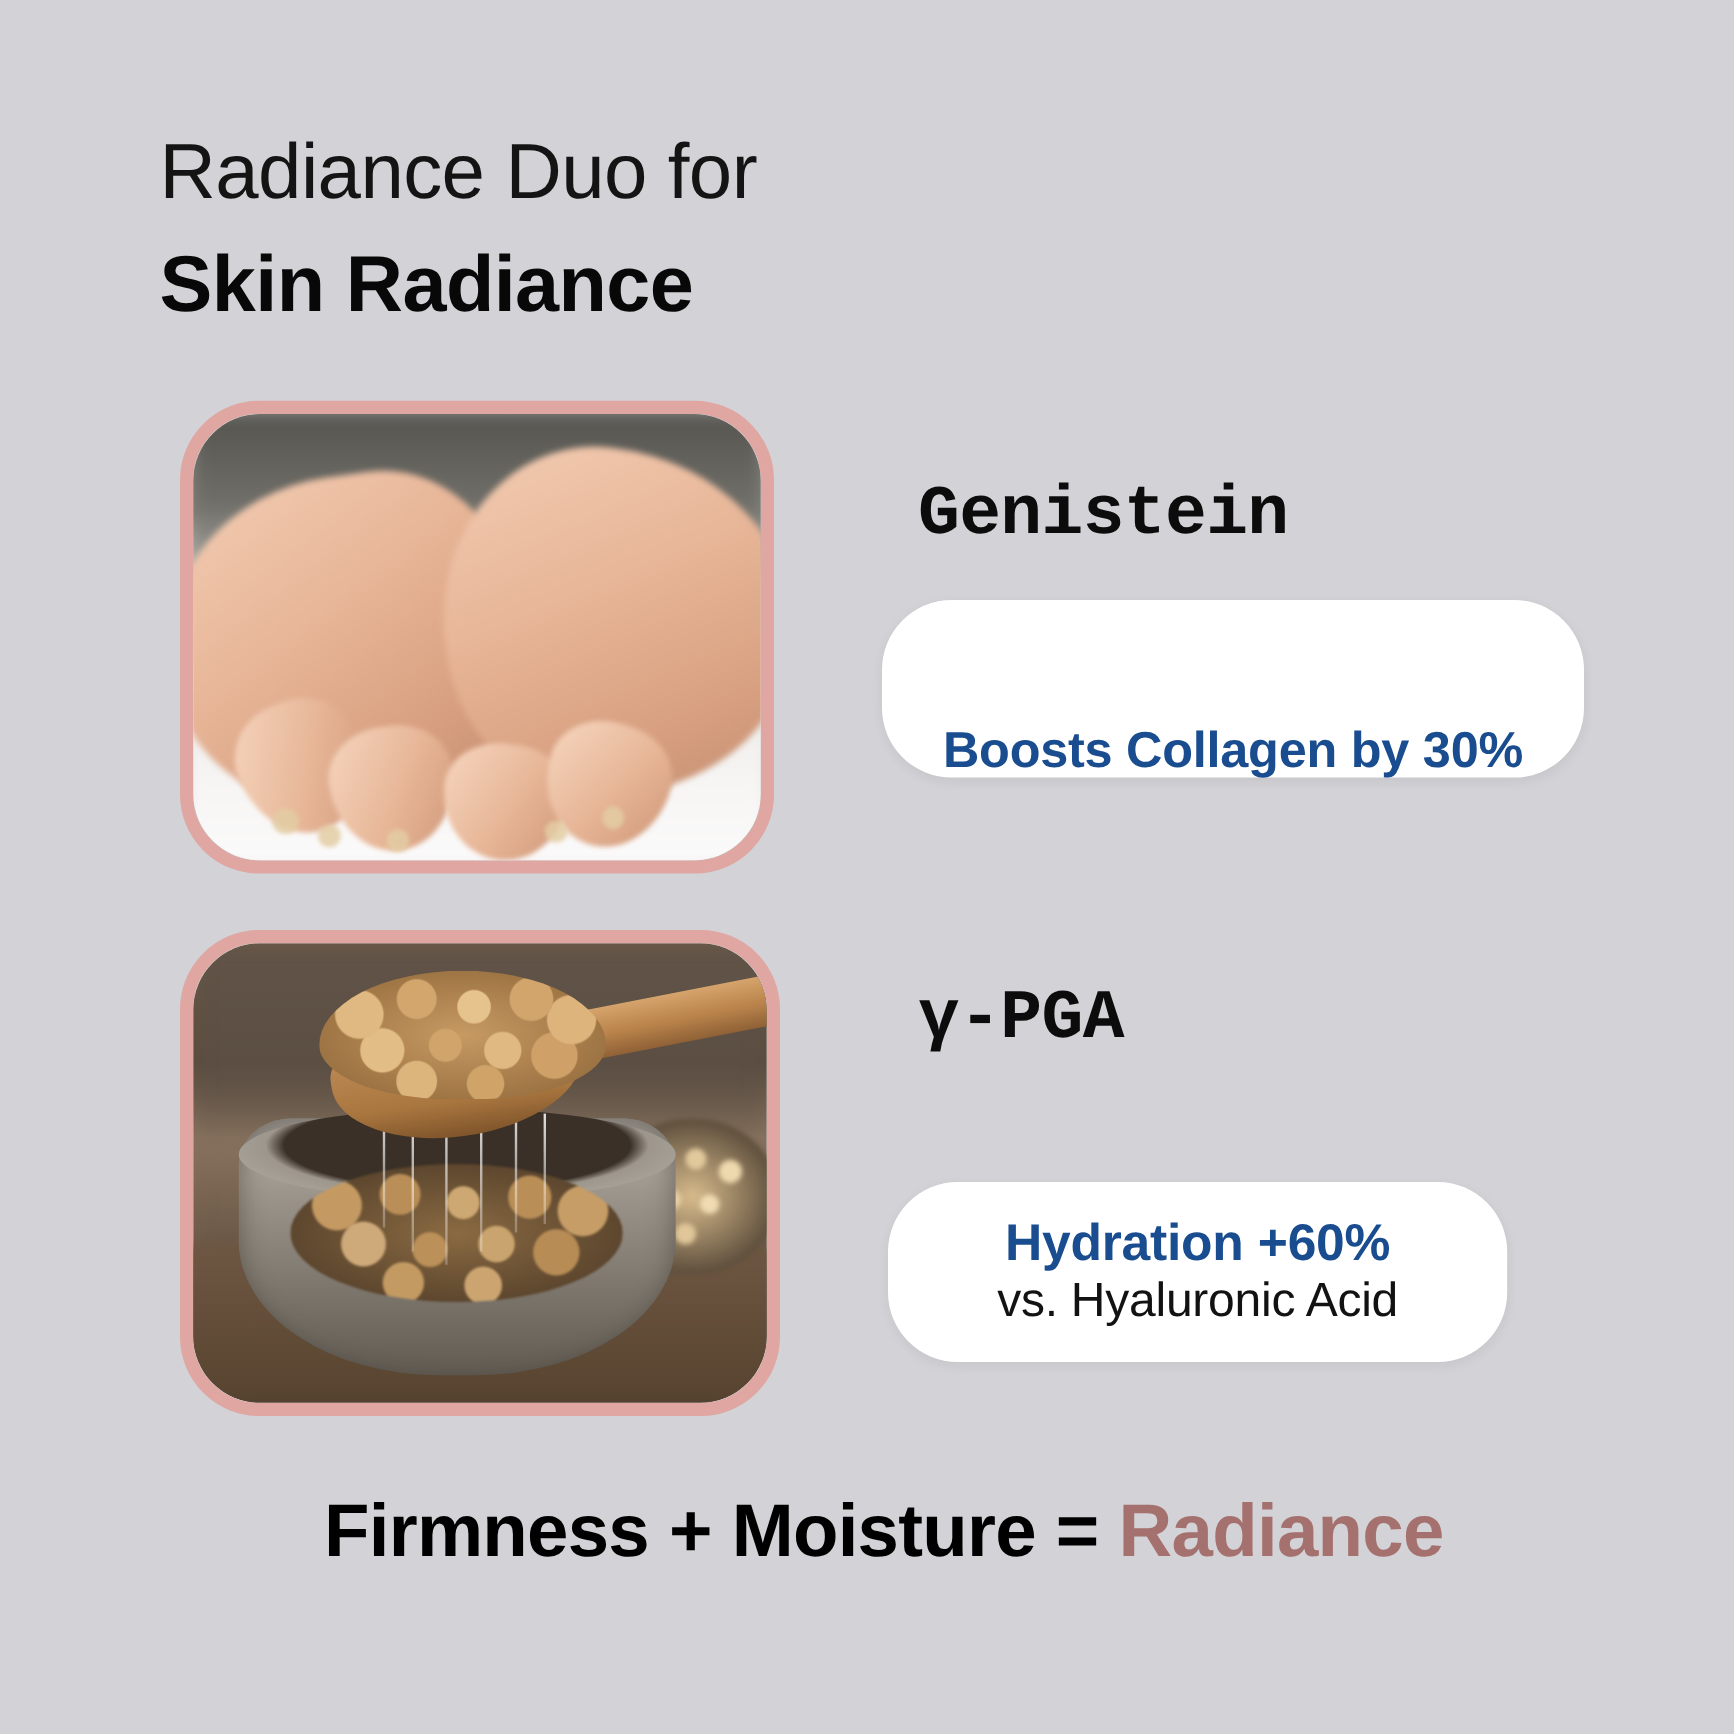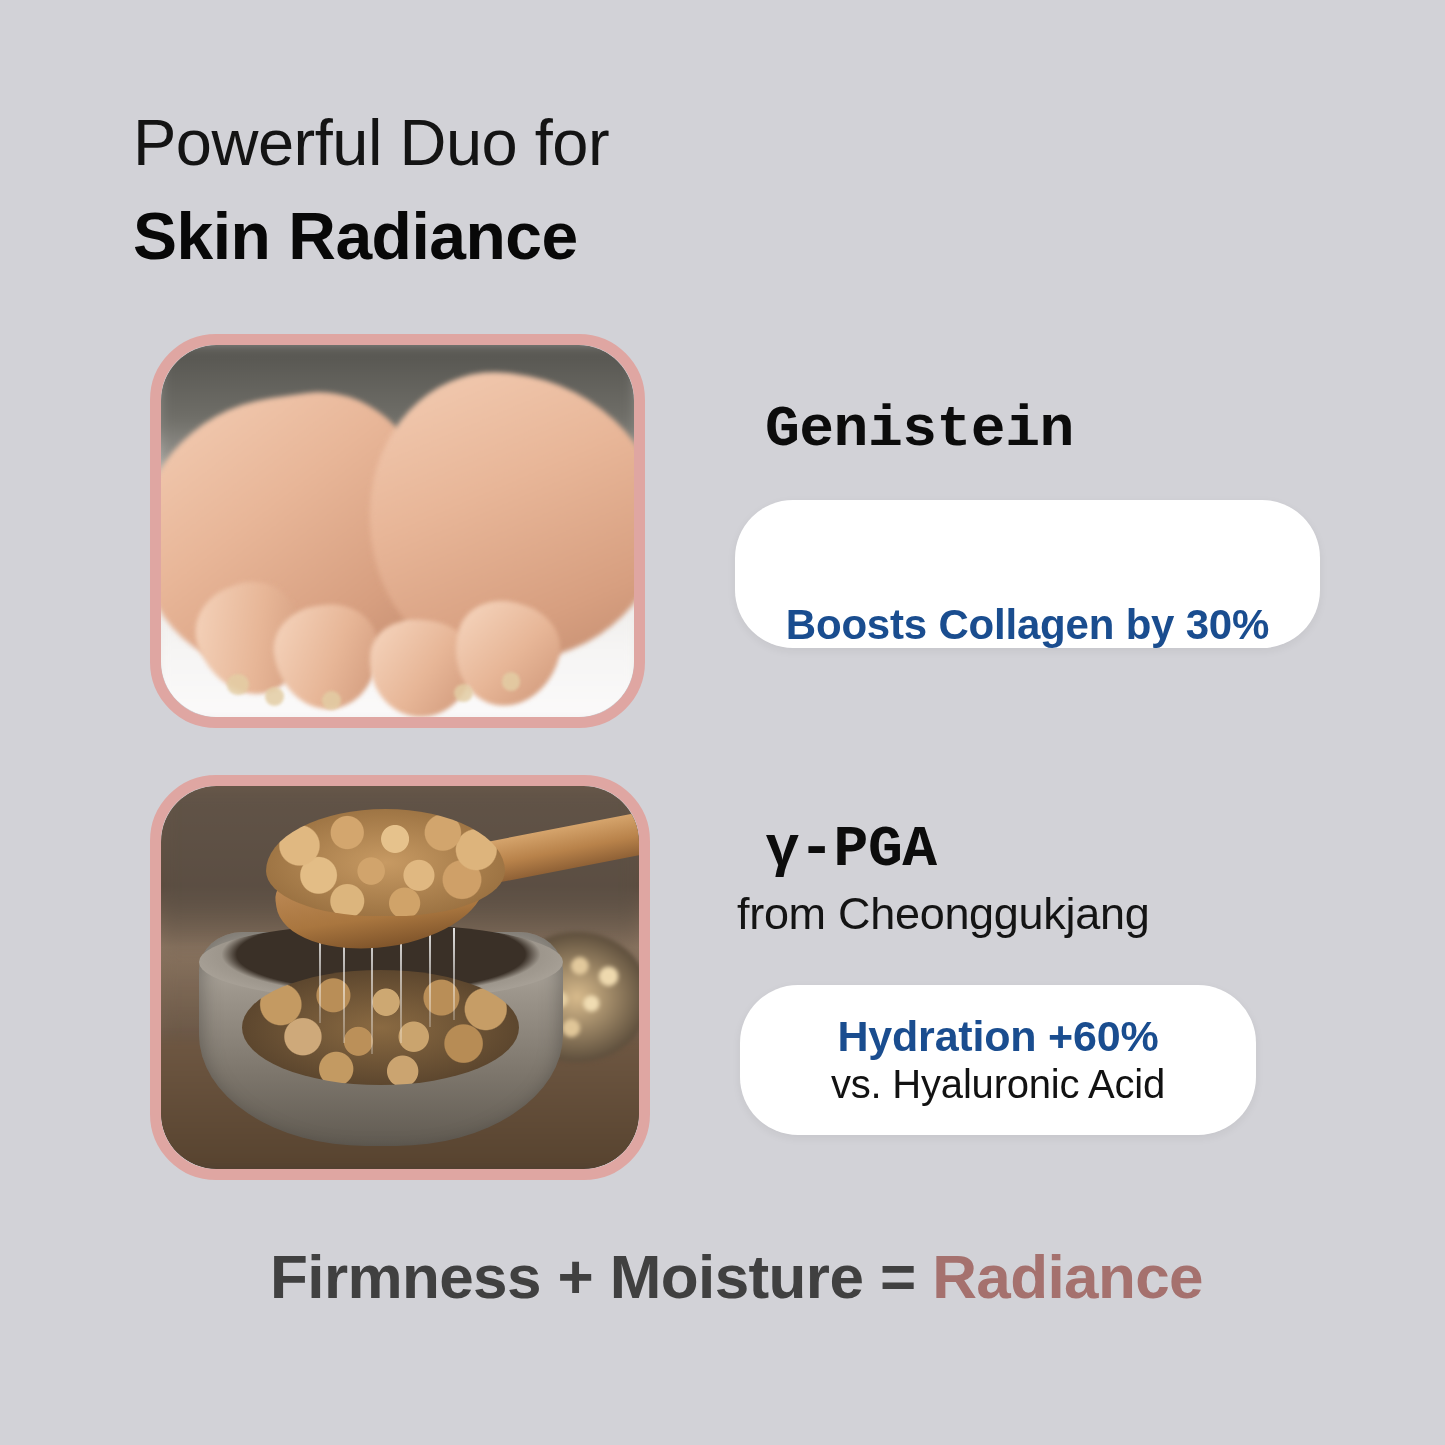--- a/index.html
+++ b/index.html
@@ -369,30 +369,30 @@
     left: 0;
     right: 0;
     top: 1243px;
     text-align: center;
     font-size: 62px;
     font-weight: 700;
     letter-spacing: -0.6px;
     line-height: 1.1;
     white-space: nowrap;
   }
-  .tagline-dark { color: #404040; margin-left: 28px; }
+  .tagline-dark { color: #000000; margin-left: 28px; }
   .tagline-accent { color: #a5716e; }
 </style>
 </head>
 <body>
 
 <div class="infographic">
 
   <div class="headline">
-    <span class="headline-line1">Powerful Duo for</span>
+    <span class="headline-line1">Radiance Duo for</span>
     <span class="headline-line2">Skin Radiance</span>
   </div>
 
   <div class="photo-card card-1">
     <div class="photo-inner">
       <div class="scene-beans">
         <div class="wall"></div>
         <div class="table"></div>
         <div class="hand hand-left"></div>
         <div class="hand hand-right"></div>
@@ -434,21 +434,20 @@
         <div class="strand" style="left:61%;top:37%;height:24%;"></div>
         <div class="spoon-handle"></div>
         <div class="spoon-bowl"></div>
         <div class="spoon-beans"></div>
       </div>
     </div>
   </div>
 
   <div class="info info-2">
     <div class="ingredient-name">γ-PGA</div>
-    <div class="ingredient-sub">from Cheonggukjang</div>
     <div class="pill pill-2">
       <span class="pill-strong pill-strong-lg">Hydration +60%</span>
       <span class="pill-sub">vs. Hyaluronic Acid</span>
     </div>
   </div>
 
   <div class="tagline">
     <span class="tagline-dark">Firmness + Moisture = </span><span class="tagline-accent">Radiance</span>
   </div>
 

